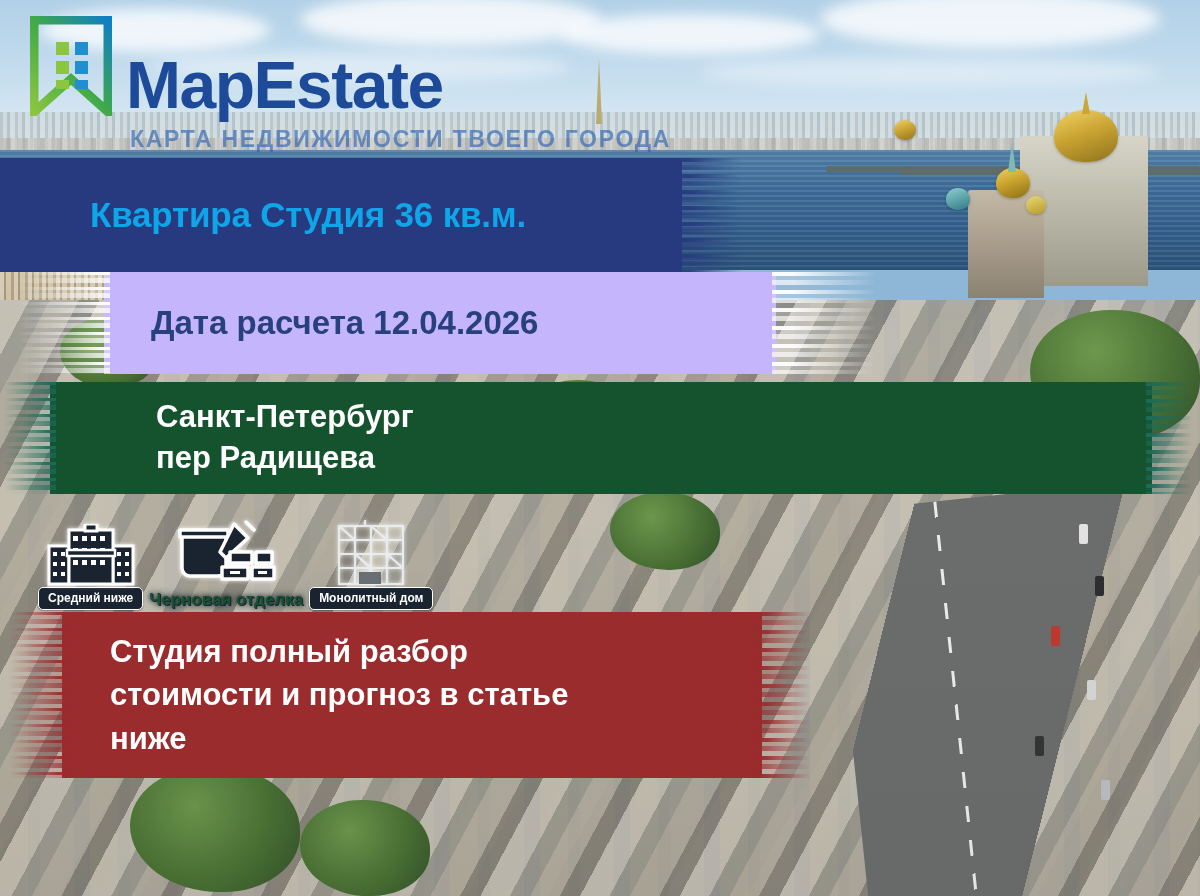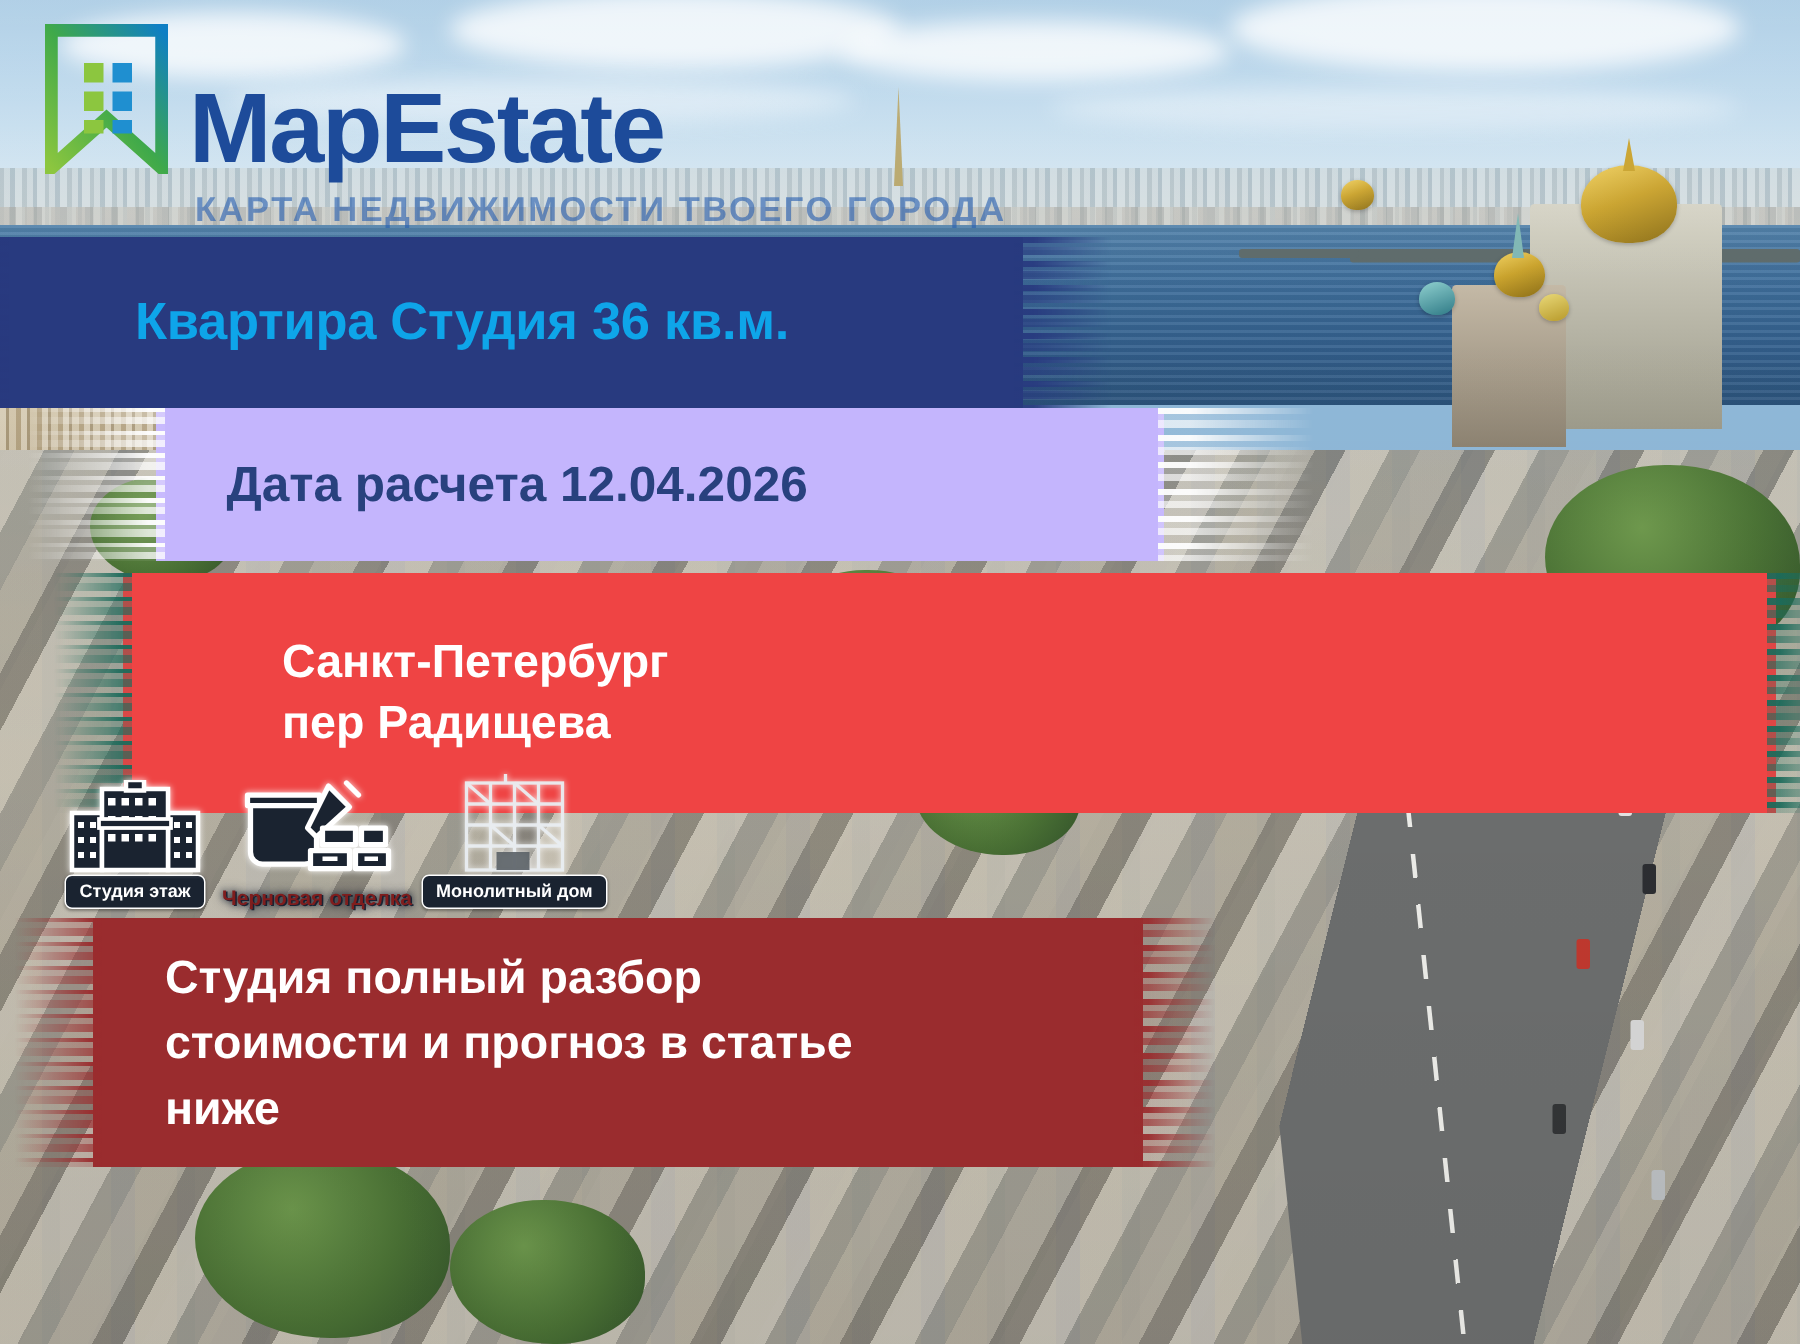--- a/index.html
+++ b/index.html
@@ -193,23 +193,22 @@
       rgba(253,253,253,.72) 8px 13px, rgba(253,253,253,.06) 13px 18px);
     -webkit-mask-image:linear-gradient(270deg, transparent 0%, #000 80%);
             mask-image:linear-gradient(270deg, transparent 0%, #000 80%);
   }
   .band-white .txt{
     color:#28417e; font-size:33px; font-weight:700; padding-left:47px;
   }
 
   
   .band-green{
-    left:50px; top:382px; width:1102px; height:160px;
-    background:#ef4444;
-    margin-left:32px;
+    left:50px; top:382px; width:1102px; height:112px;
+    background:#14532d;
   }
   .band-green .streak-l{
     left:-46px; width:52px;
     background:repeating-linear-gradient(180deg,
       rgba(28,107,91,.95) 0 3px, rgba(28,107,91,.30) 3px 7px,
       rgba(28,107,91,.70) 7px 12px, rgba(28,107,91,.10) 12px 16px);
     -webkit-mask-image:linear-gradient(90deg, transparent 0%, #000 86%);
             mask-image:linear-gradient(90deg, transparent 0%, #000 86%);
   }
   .band-green .streak-r{
@@ -255,21 +254,21 @@
   }
   .badge{ display:flex; flex-direction:column; align-items:center; }
   .badge-icon{ filter:drop-shadow(0 0 2px rgba(255,255,255,.9)); }
   .badge-label{
     margin-top:-3px; background:#1a2330; color:#fff;
     font-size:12px; font-weight:700; padding:3px 9px 4px;
     border-radius:5px; border:1.5px solid #fff; white-space:nowrap;
     box-shadow:0 1px 2px rgba(0,0,0,.35);
   }
   .badge-2 .badge-label{
-    background:transparent; border:none; color:#7f1d1d; font-size:14px;
+    background:transparent; border:none; color:#14532d; font-size:17px;
     text-shadow:0 0 4px rgba(20,30,48,.95), 0 0 8px rgba(20,30,48,.8),
                 1px 1px 0 rgba(20,30,48,.9);
     box-shadow:none; padding:0; margin-top:2px;
   }
 </style>
 </head>
 <body>
 
 <div class="photo">
   <div class="sky"></div>
@@ -404,21 +403,21 @@
           <rect x="22" y="48" width="4" height="4"></rect>
         <rect x="78" y="28" width="4" height="4"></rect>
           <rect x="86" y="28" width="4" height="4"></rect>
         <rect x="78" y="38" width="4" height="4"></rect>
           <rect x="86" y="38" width="4" height="4"></rect>
         <rect x="78" y="48" width="4" height="4"></rect>
           <rect x="86" y="48" width="4" height="4"></rect>
       </g>
       <rect x="28" y="26" width="48" height="6" fill="#1a2330" stroke="#fff" stroke-width="2.5"></rect>
     </svg>
-    <div class="badge-label">Студия этаж</div>
+    <div class="badge-label">Средний ниже</div>
   </div>
 
   <div class="badge badge-2">
     <svg class="badge-icon" width="108" height="72" viewBox="0 0 108 72">
       <g stroke="#fff" stroke-width="3.5" fill="#1a2330" stroke-linejoin="round">
         <path d="M10 20 h44 v32 a8 8 0 0 1 -8 8 h-28 a8 8 0 0 1 -8 -8 z"></path>
         <path d="M8 14 h48 v7 h-48 z"></path>
         <path d="M62 8 l14 14 -22 20 -6 -6 z"></path>
         <line x1="74" y1="6" x2="82" y2="14" stroke-linecap="round"></line>
         <rect x="58" y="36" width="22" height="11"></rect>

